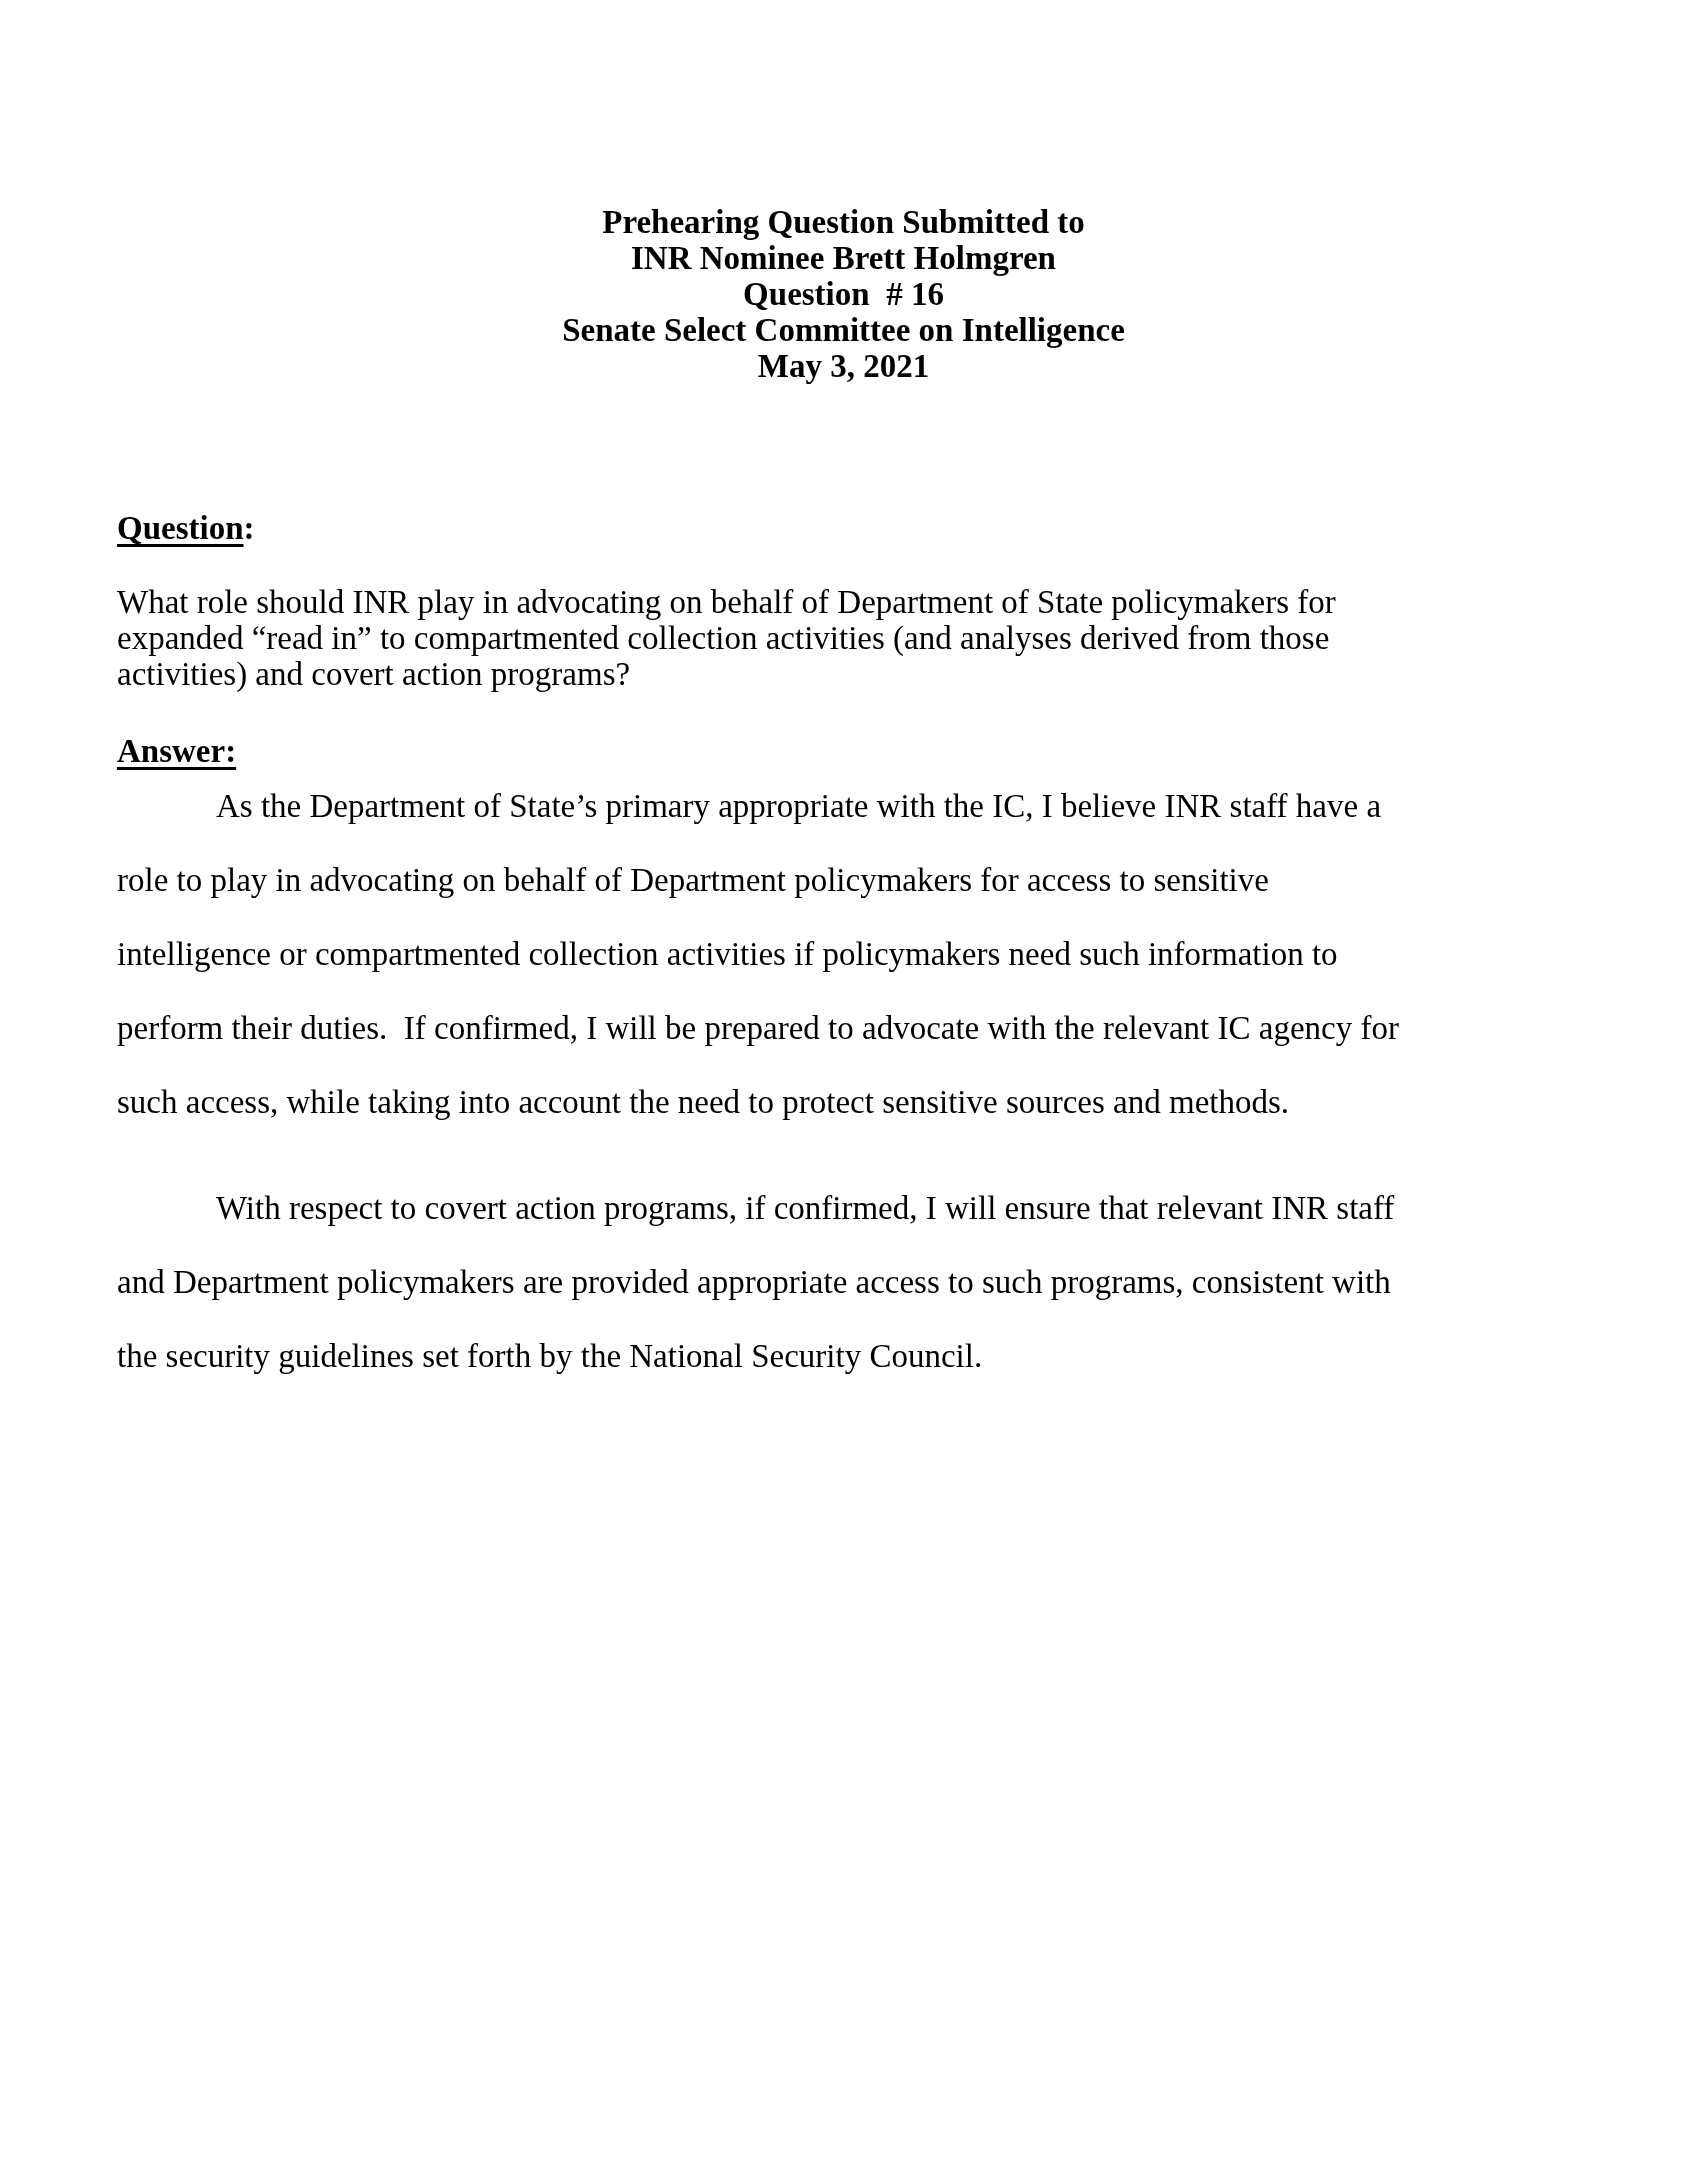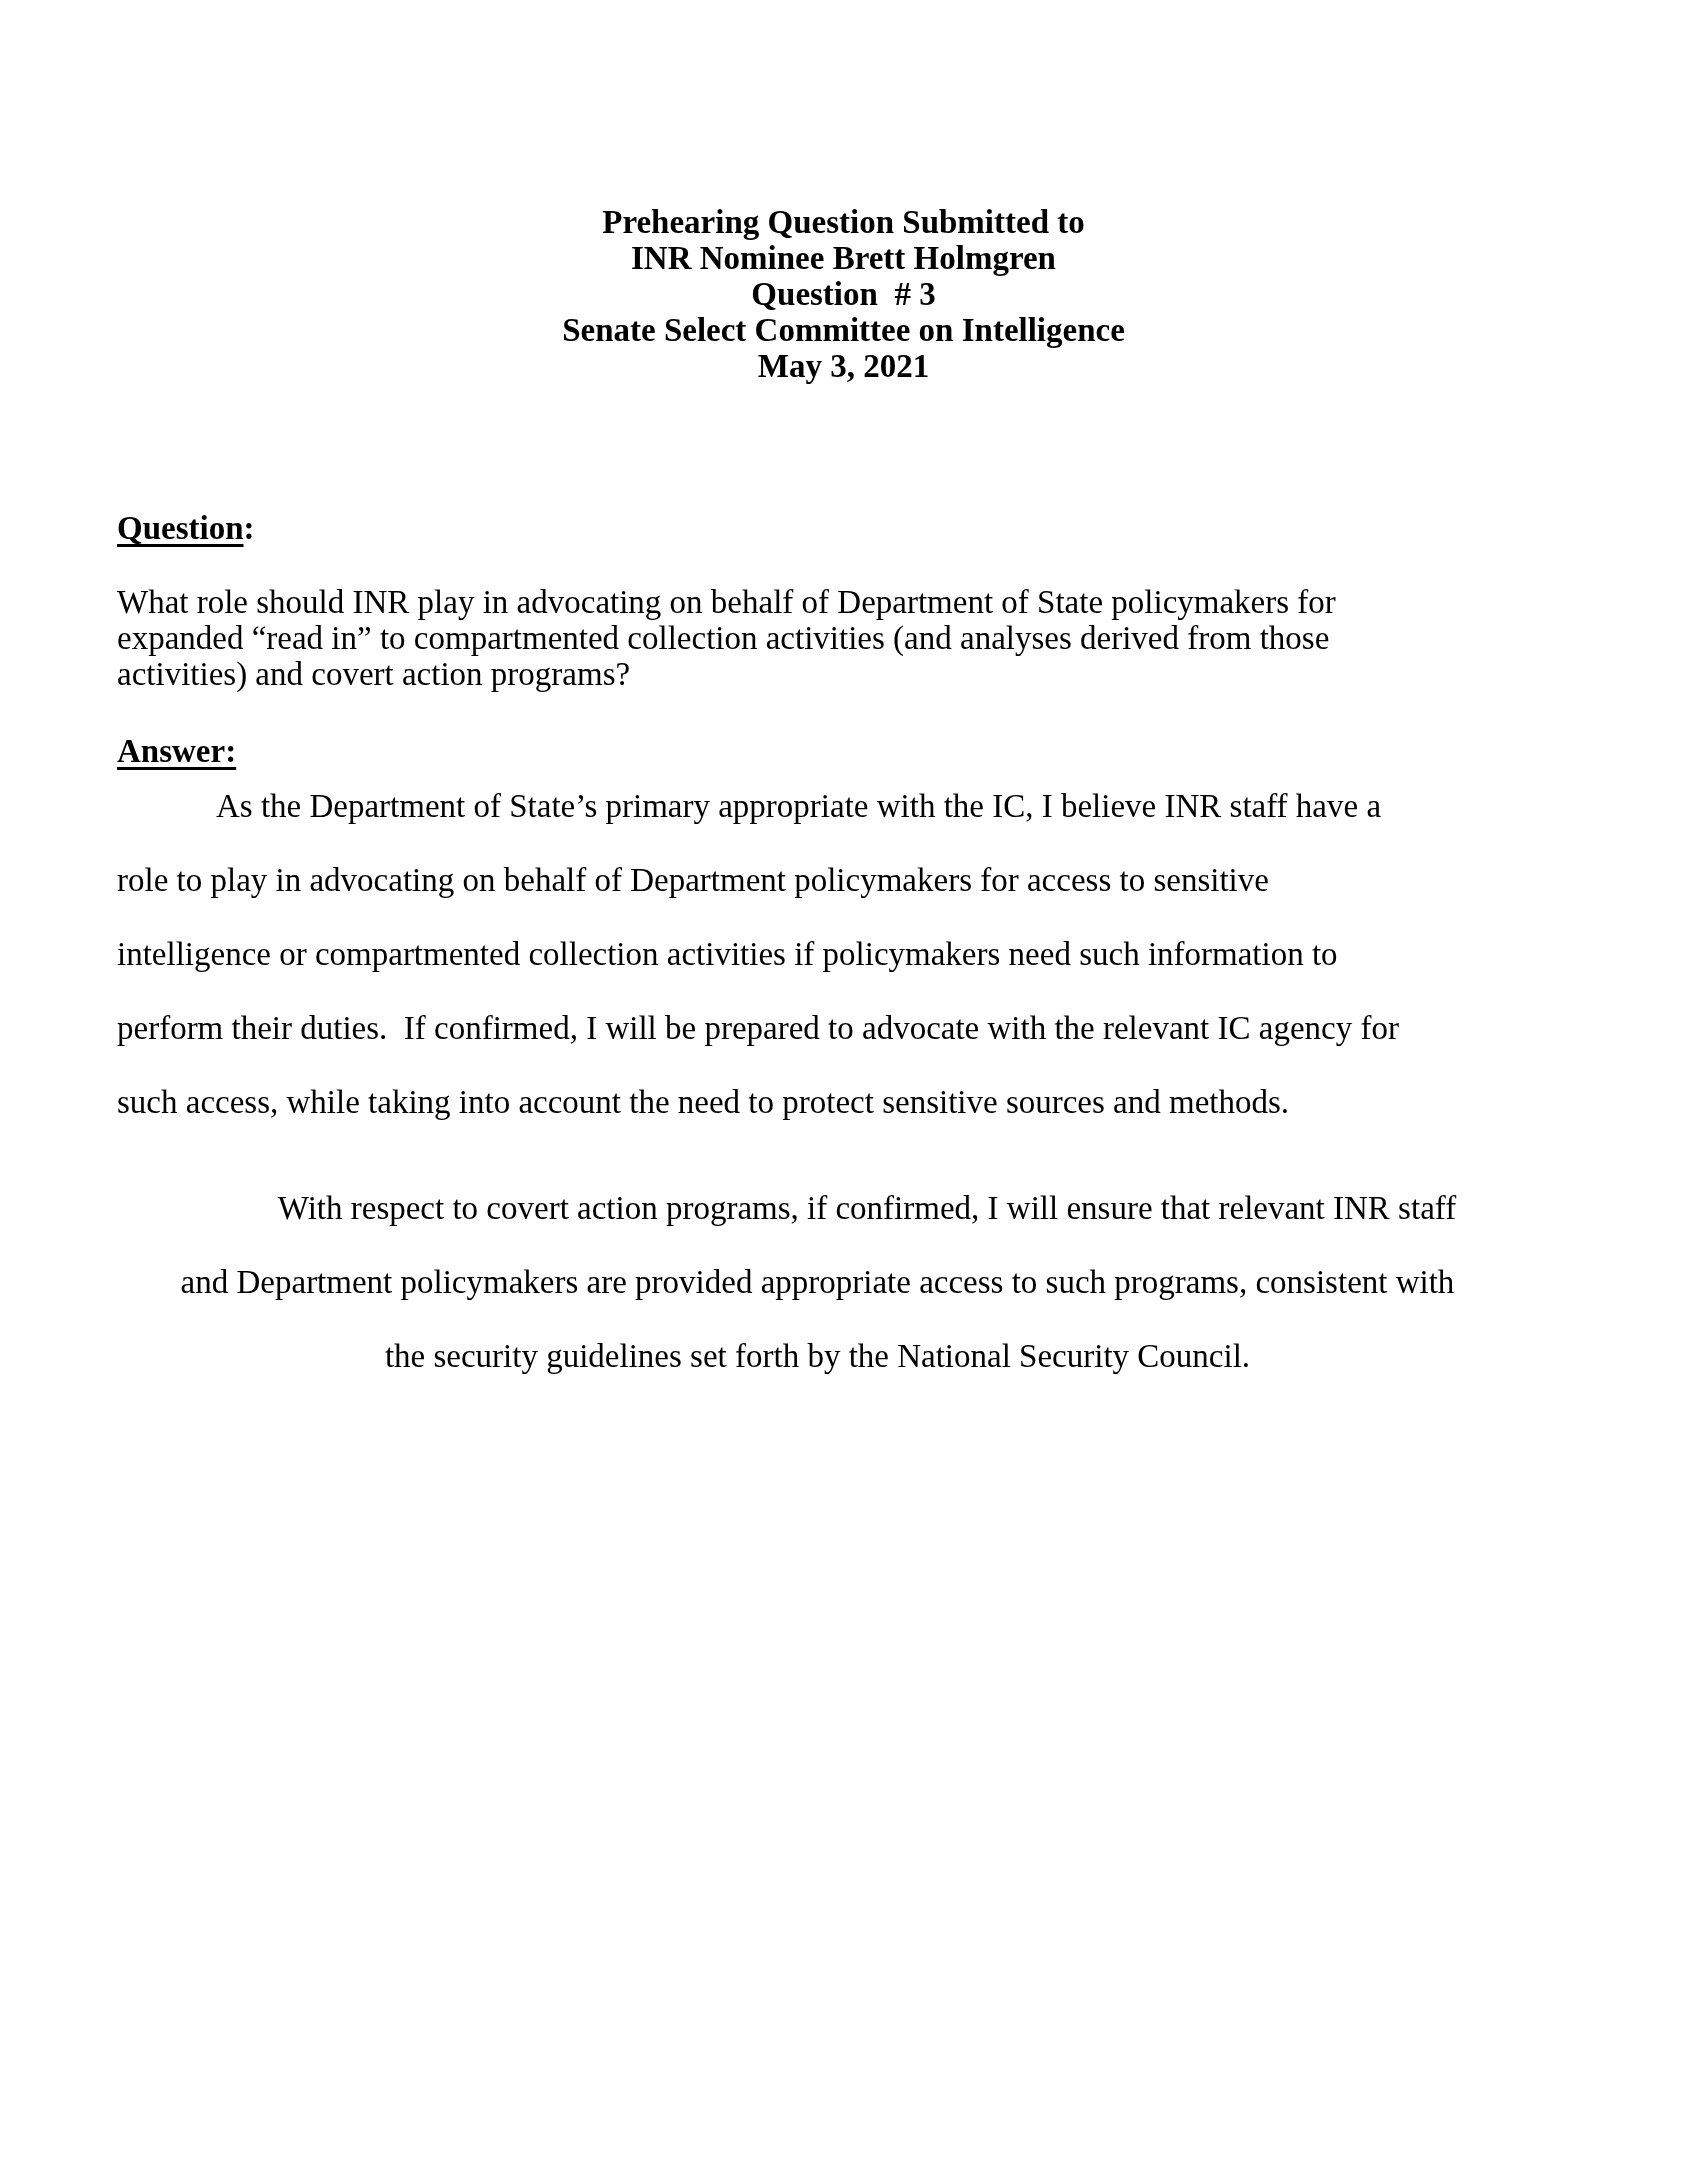--- a/index.html
+++ b/index.html
@@ -46,35 +46,34 @@
   .a-heading {
     margin-top: 41px;
     font-weight: bold;
     line-height: 36px;
   }
   .a-para {
     line-height: 74px;
   }
   .a-para.second {
     margin-top: 32px;
-    text-align: center;
   }
   .indent {
     padding-left: 99px;
   }
 </style>
 </head>
 <body>
 
 <div class="page">
 
   <div class="doc-header">
     <div class="line">Prehearing Question Submitted to</div>
     <div class="line">INR Nominee Brett Holmgren</div>
-    <div class="line">Question  # 3</div>
+    <div class="line">Question  # 16</div>
     <div class="line">Senate Select Committee on Intelligence</div>
     <div class="line">May 3, 2021</div>
   </div>
 
   <div class="content">
 
     <div class="q-heading line"><span class="underlined">Question</span><span>:</span></div>
 
     <div class="q-para">
       <div class="line">What role should INR play in advocating on behalf of Department of State policymakers for</div>

